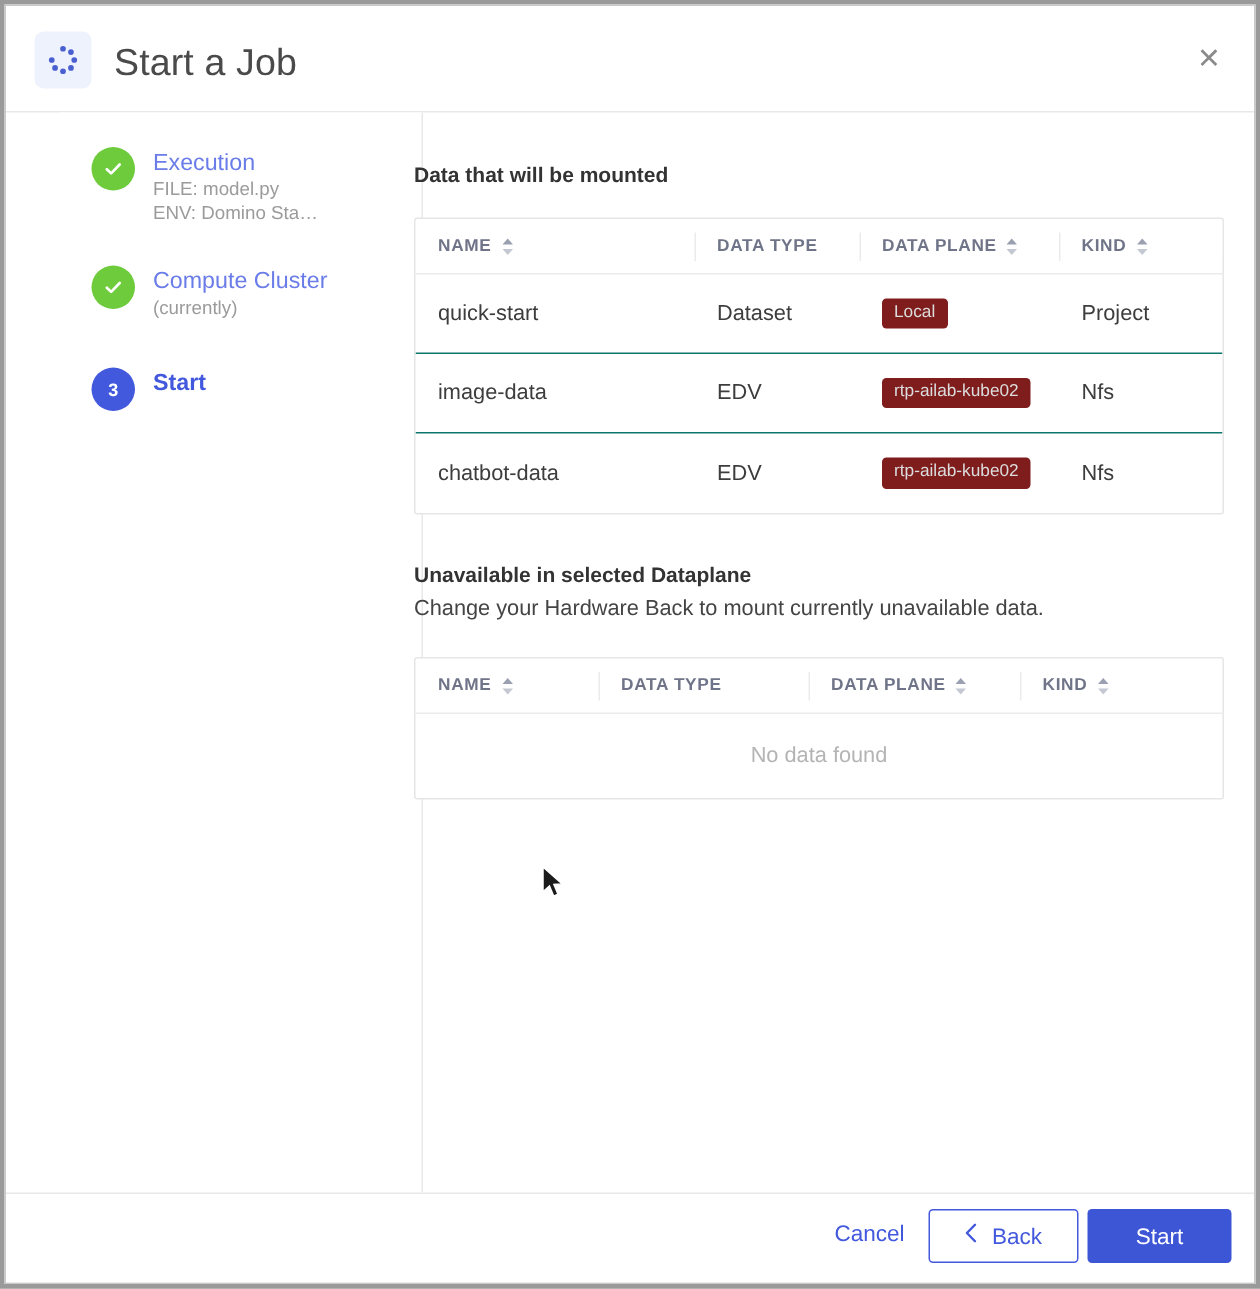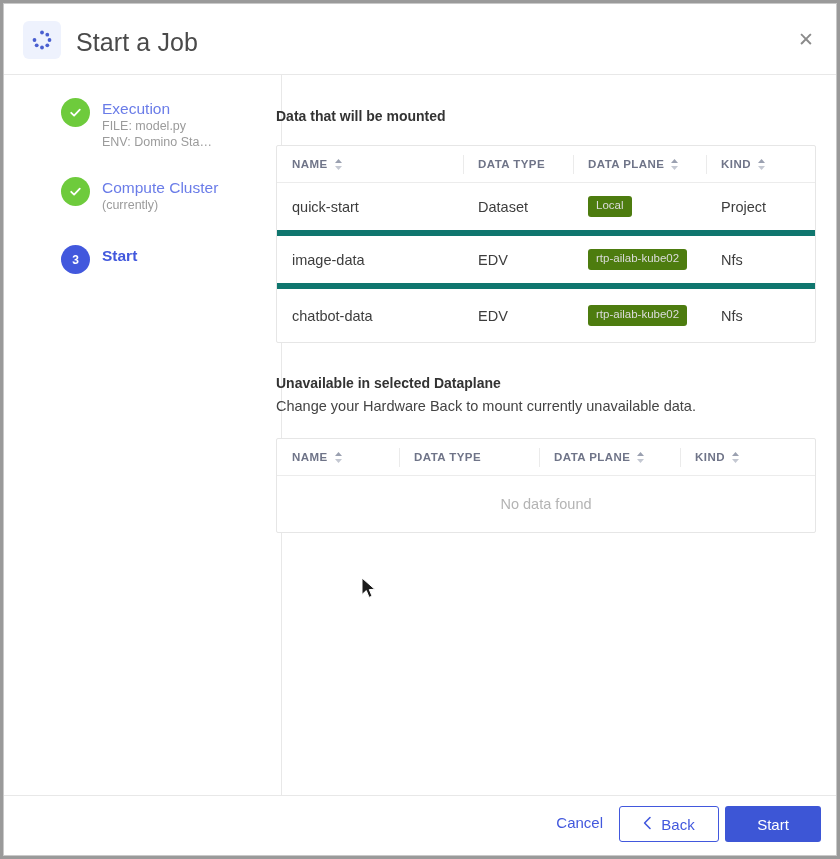--- a/index.html
+++ b/index.html
@@ -160,34 +160,34 @@
     margin-left: 6px;
     width: 9px;
     position: relative;
     top: 0px;
   }
   .sort-icon svg { display: block; }
   .trow {
     display: flex;
     height: 53px;
     align-items: center;
-    border-bottom: 6px solid #0f766e;
+    border-bottom: 1px solid #0f766e;
   }
   .trow:last-child { border-bottom: none; }
   .td {
     display: flex;
     align-items: center;
     height: 53px;
     padding-left: 15px;
     font-size: 14.5px;
     color: #3d3d3d;
   }
   .badge {
     display: inline-block;
-    background: #4d7c0f;
+    background: #7f1d1d;
     color: #dcdcdc;
     font-size: 11.5px;
     border-radius: 3px;
     padding: 4px 8px 5px 8px;
     line-height: 1;
     white-space: nowrap;
   }
   .empty-row {
     height: 56px;
     display: flex;

